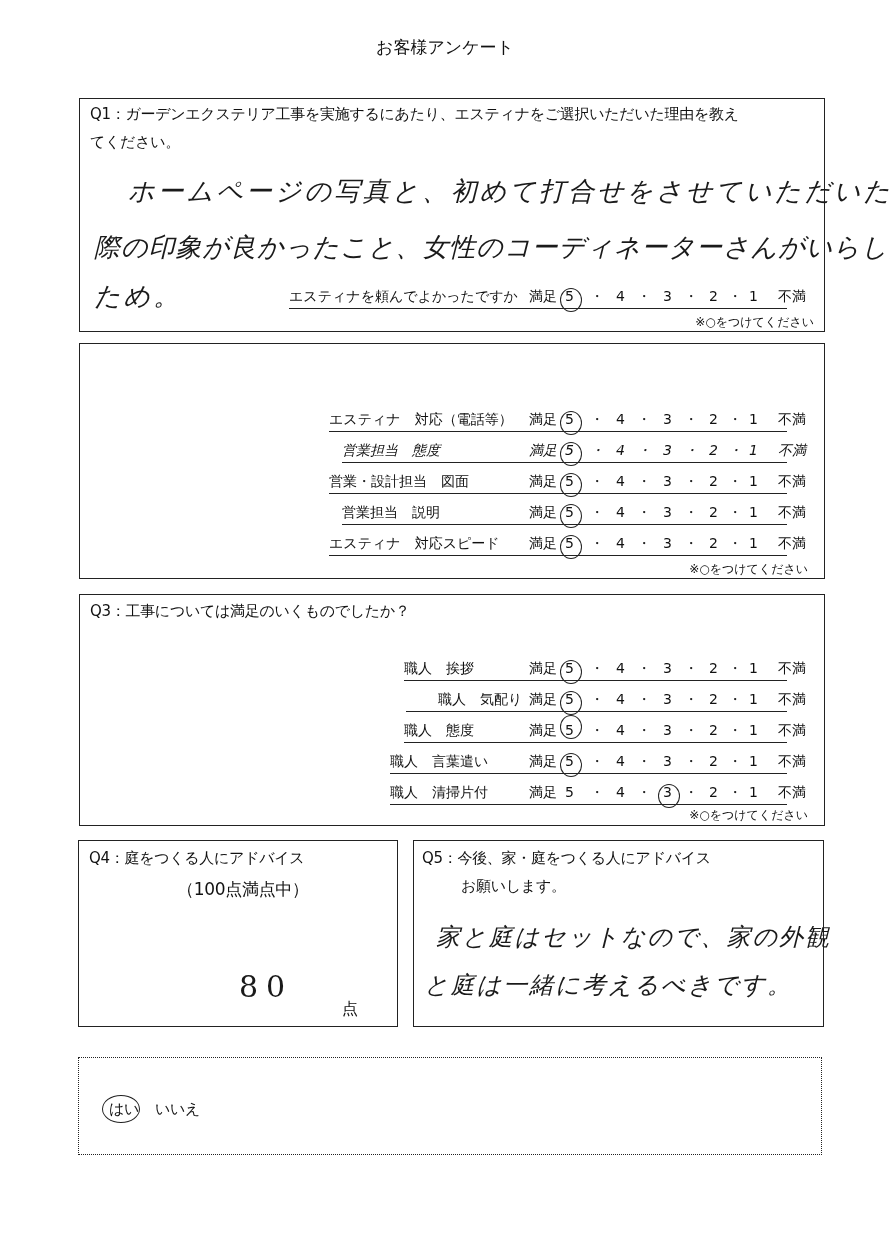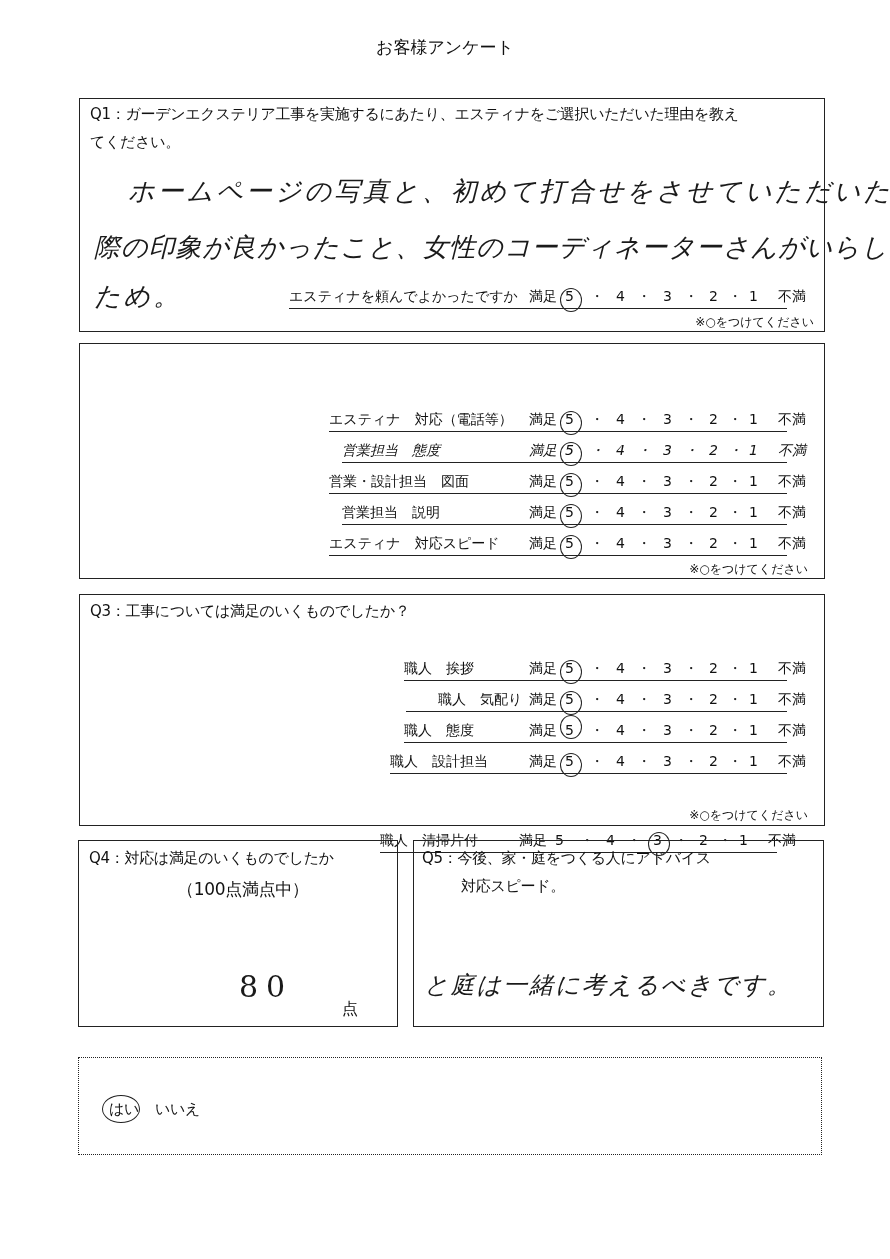--- a/index.html
+++ b/index.html
@@ -218,38 +218,38 @@
       <span style="left:155px;">・</span>
       <span style="left:180px;">2</span>
       <span style="left:199px;">・</span>
       <span style="left:220px;">1</span>
       <span style="left:249px;">不満</span>
     </div>
   </div>
 
   <div class="row" style="left:310px; top:157px; width:397px;">
     <div class="uline"></div>
-    <span class="lbl" style="left:0;">職人　設計担当</span>
+    <span class="lbl" style="left:0;">職人　言葉遣い</span>
     <div class="scale" style="left:139px;">
       <span style="left:0;">満足</span>
       <span style="left:36px;">5</span>
       <span class="circ" style="left:31px;"></span>
       <span style="left:61px;">・</span>
       <span style="left:87px;">4</span>
       <span style="left:108px;">・</span>
       <span style="left:134px;">3</span>
       <span style="left:155px;">・</span>
       <span style="left:180px;">2</span>
       <span style="left:199px;">・</span>
       <span style="left:220px;">1</span>
       <span style="left:249px;">不満</span>
     </div>
   </div>
 
-  <div class="row" style="left:300px; top:188px; width:397px;margin-top:48px;">
+  <div class="row" style="left:310px; top:188px; width:397px;">
     <div class="uline"></div>
     <span class="lbl" style="left:0;">職人　清掃片付</span>
     <div class="scale" style="left:139px;">
       <span style="left:0;">満足</span>
       <span style="left:36px;">5</span>
       <span style="left:61px;">・</span>
       <span style="left:87px;">4</span>
       <span style="left:108px;">・</span>
       <span style="left:134px;">3</span>
       <span class="circ" style="left:129px;"></span>
@@ -258,29 +258,30 @@
       <span style="left:199px;">・</span>
       <span style="left:220px;">1</span>
       <span style="left:249px;">不満</span>
     </div>
   </div>
 
   <div class="note" style="right:16px; top:212px;">※○をつけてください</div>
 </div>
 
 <div class="box" style="left:78px; top:840px; width:320px; height:187px;">
-  <div class="q" style="left:10px; top:8px;">Q4：対応は満足のいくものでしたか</div>
+  <div class="q" style="left:10px; top:8px;">Q4：庭をつくる人にアドバイス</div>
   <div class="q" style="left:98px; top:37px; font-size:17px;">（100点満点中）</div>
   <div class="hand" style="left:160px; top:128px; font-size:30px; font-style:normal; letter-spacing:8px;">80</div>
   <div class="q" style="left:263px; top:158px; font-size:16px;">点</div>
 </div>
 
 <div class="box" style="left:413px; top:840px; width:411px; height:187px;">
   <div class="q" style="left:8px; top:8px;">Q5：今後、家・庭をつくる人にアドバイス</div>
-  <div class="q" style="left:47px; top:36px;">対応スピード。</div>
+  <div class="q" style="left:47px; top:36px;">お願いします。</div>
+  <div class="hand" style="left:22px; top:80px; font-size:24px; letter-spacing:2px;">家と庭はセットなので、家の外観</div>
   <div class="hand" style="left:10px; top:128px; font-size:24px; letter-spacing:2px;">と庭は一緒に考えるべきです。</div>
 </div>
 
 <div class="dotbox" style="left:78px; top:1057px; width:744px; height:98px;">
   <div class="q" style="left:30px; top:42px;">
     <span>はい</span>
     <span class="circ" style="left:-7px; top:-5px; width:36px; height:26px;"></span>
   </div>
   <div class="q" style="left:76px; top:42px;">いいえ</div>
 </div>

